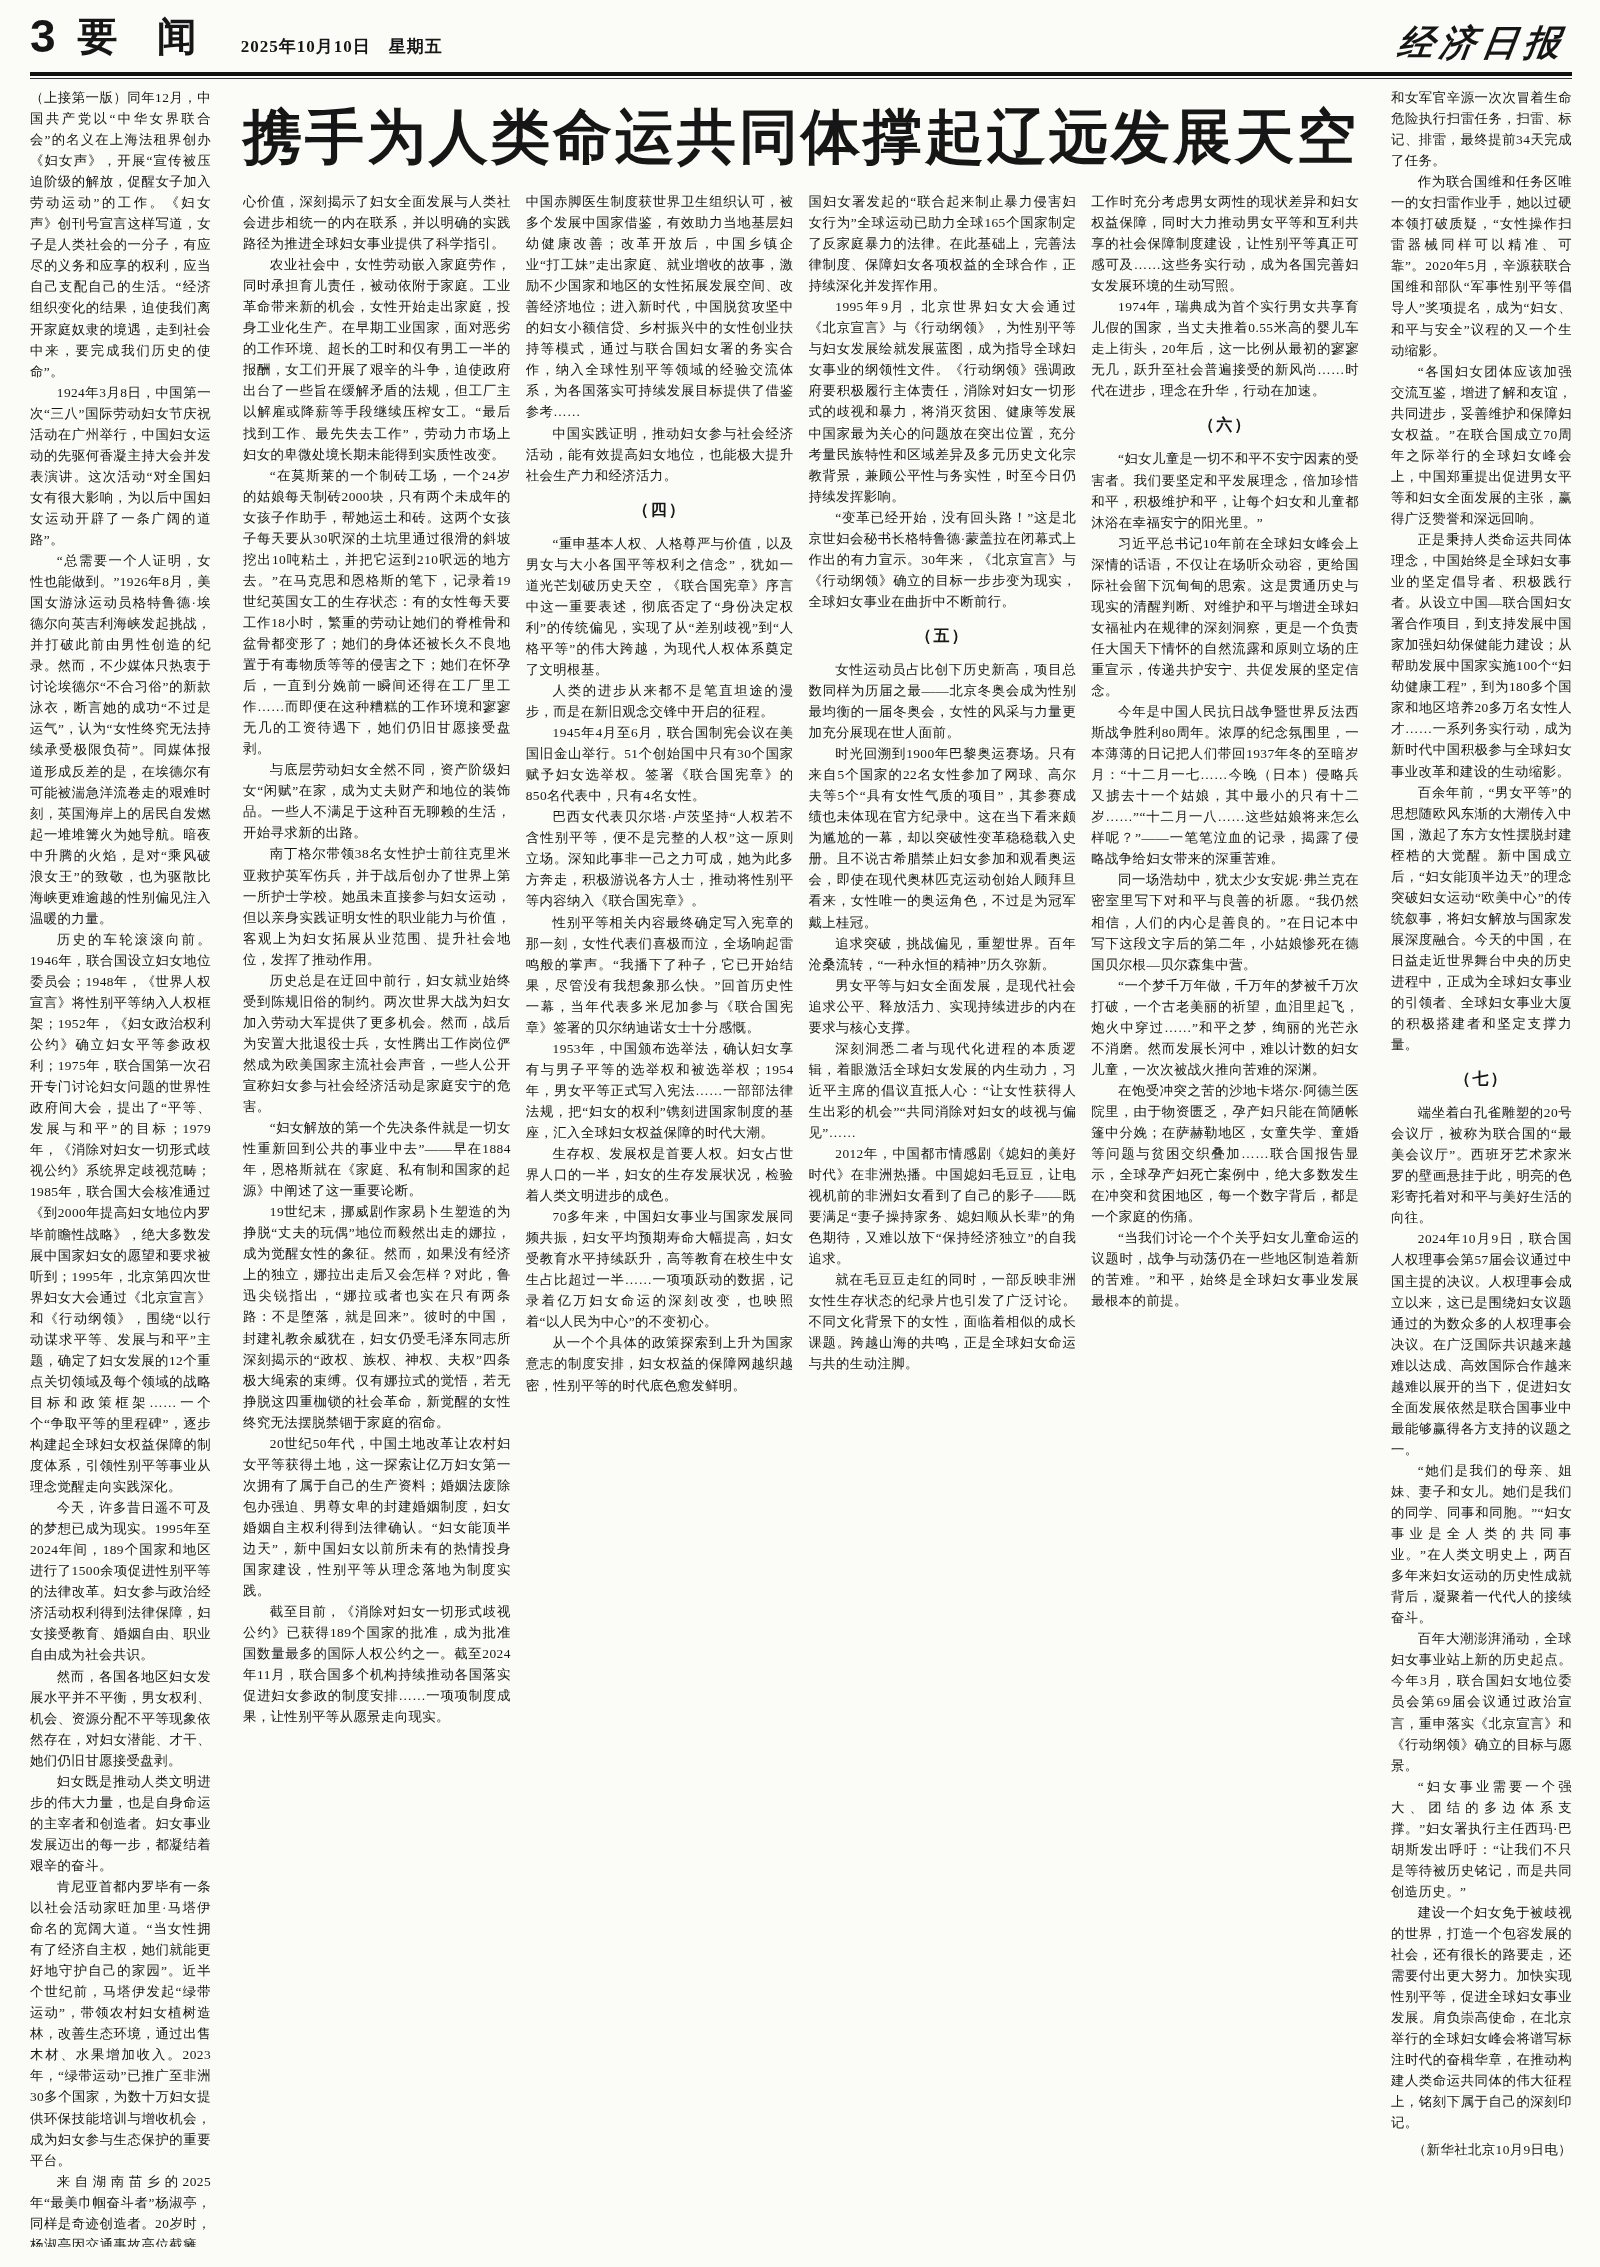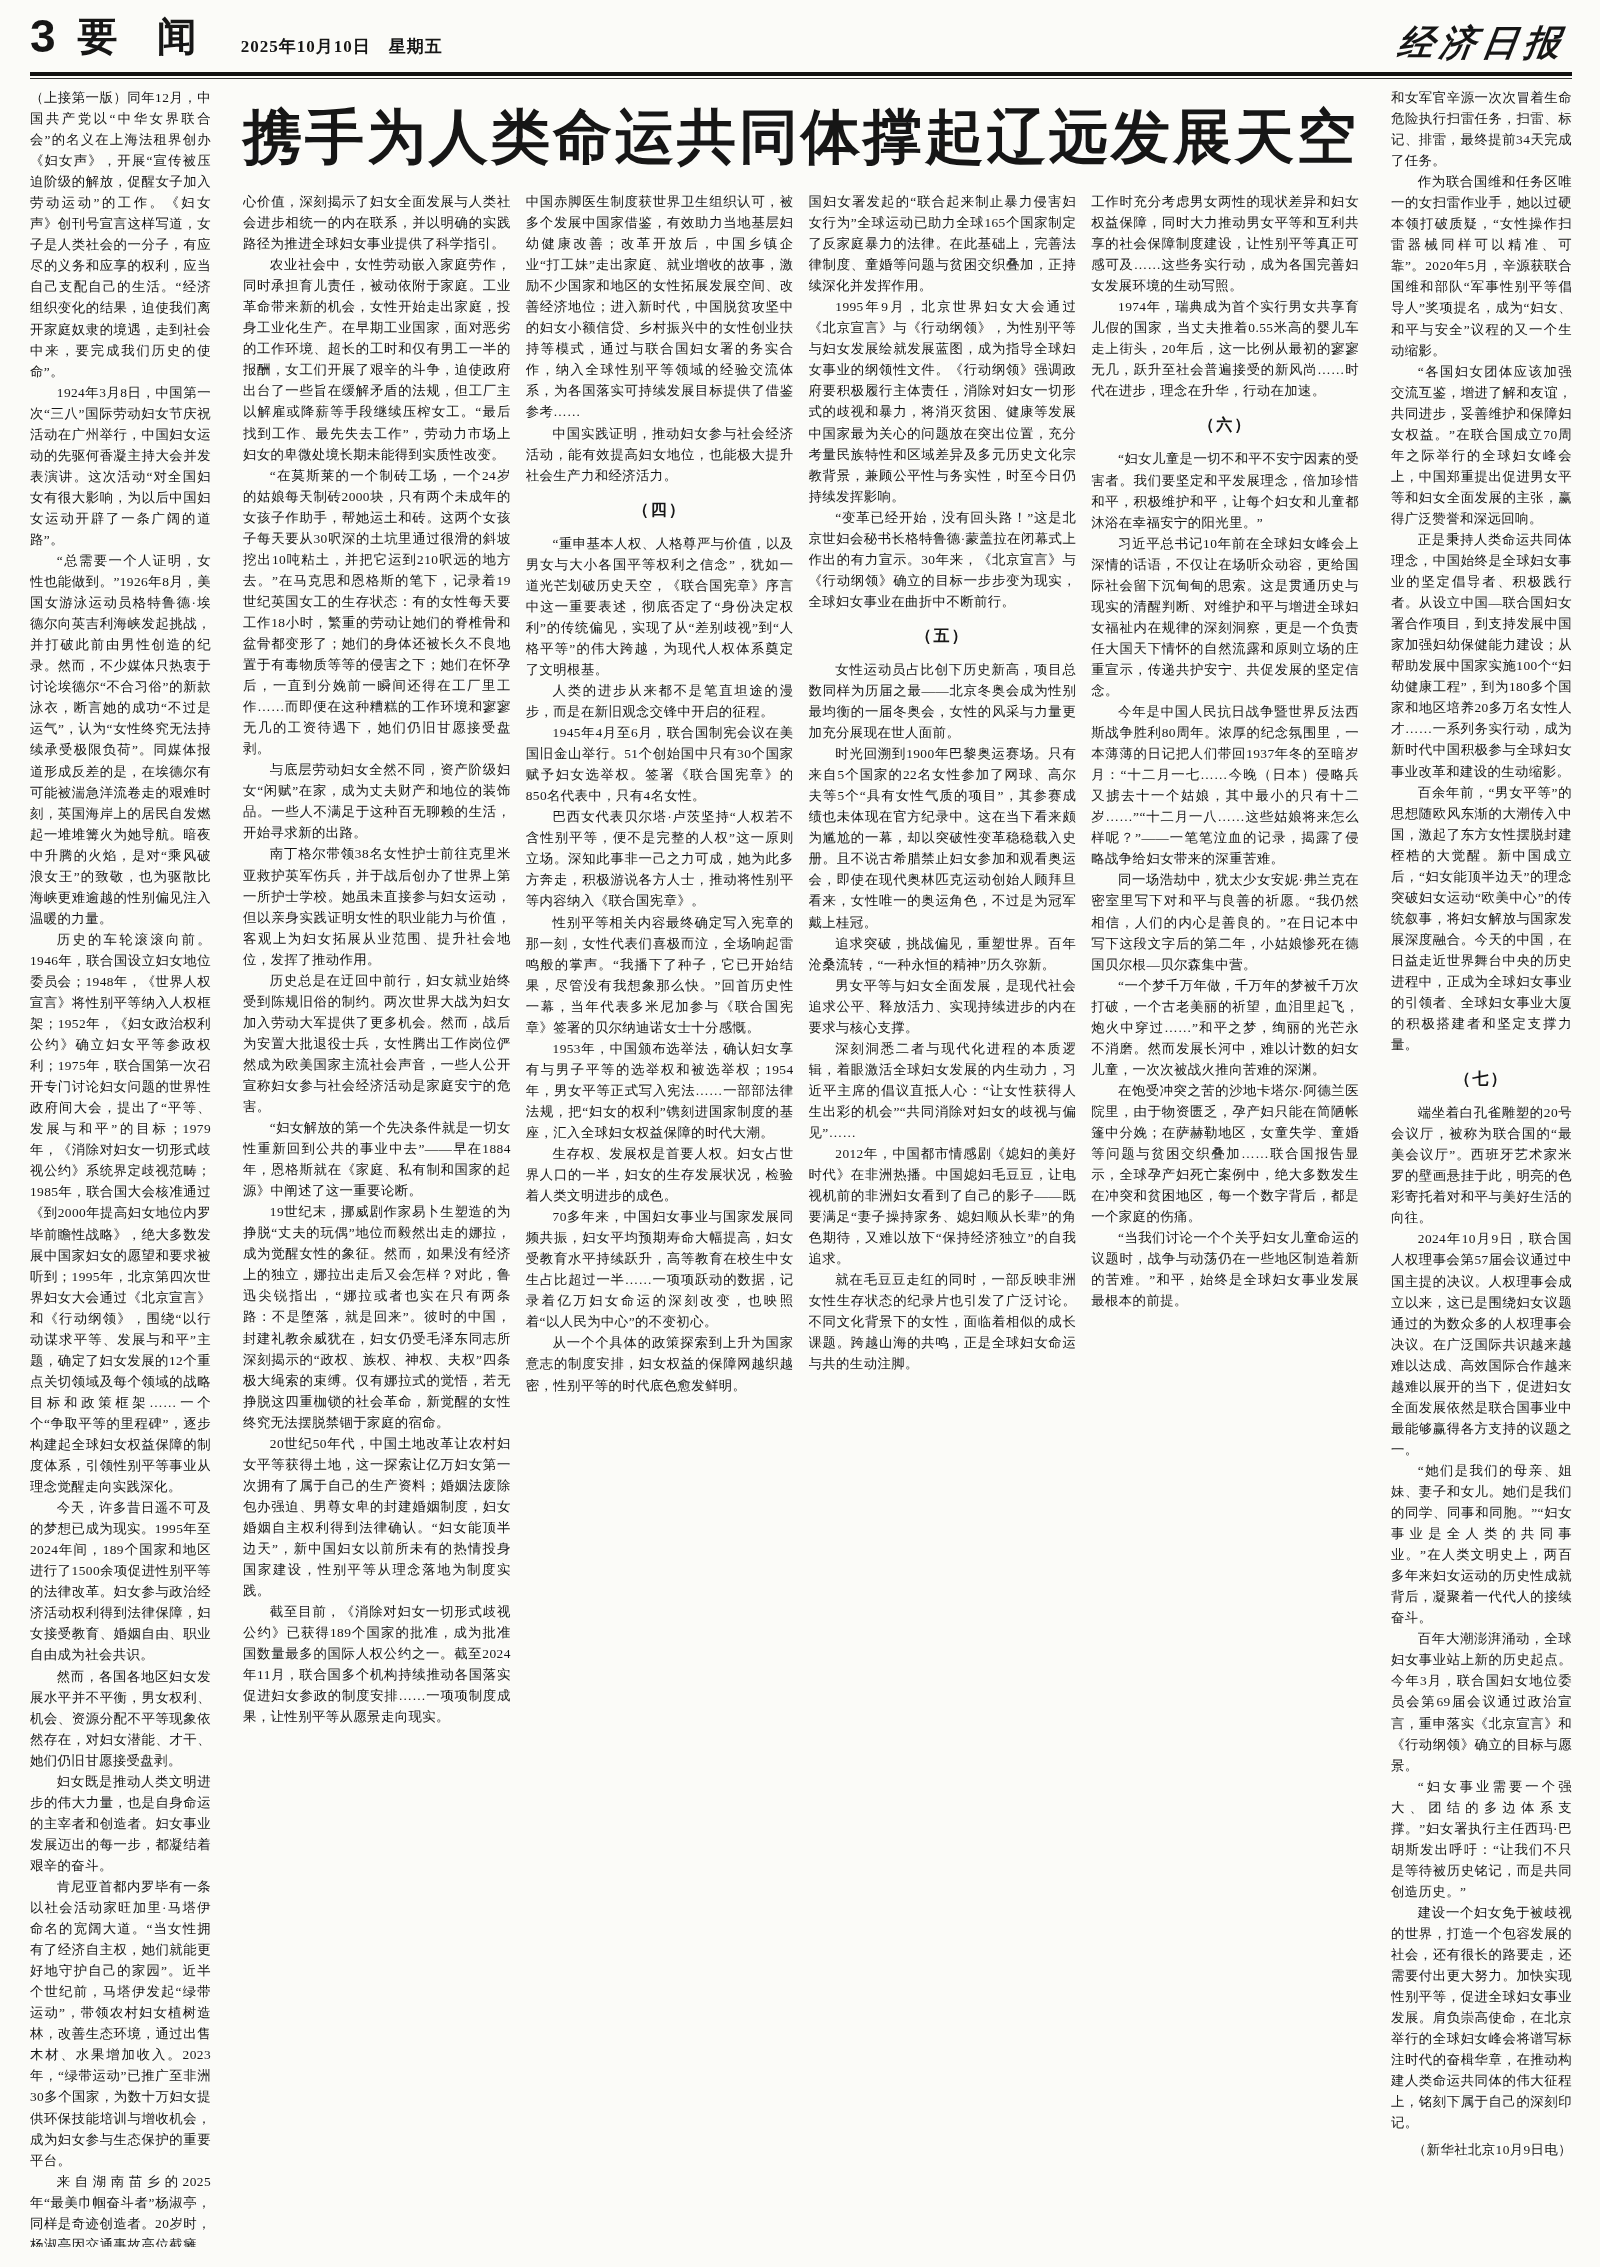--- a/index.html
+++ b/index.html
@@ -103,21 +103,21 @@
             <p class="para">人类的进步从来都不是笔直坦途的漫步，而是在新旧观念交锋中开启的征程。</p>
             <p class="para">1945年4月至6月，联合国制宪会议在美国旧金山举行。51个创始国中只有30个国家赋予妇女选举权。签署《联合国宪章》的850名代表中，只有4名女性。</p>
             <p class="para">巴西女代表贝尔塔·卢茨坚持“人权若不含性别平等，便不是完整的人权”这一原则立场。深知此事非一己之力可成，她为此多方奔走，积极游说各方人士，推动将性别平等内容纳入《联合国宪章》。</p>
             <p class="para">性别平等相关内容最终确定写入宪章的那一刻，女性代表们喜极而泣，全场响起雷鸣般的掌声。“我播下了种子，它已开始结果，尽管没有我想象那么快。”回首历史性一幕，当年代表多米尼加参与《联合国宪章》签署的贝尔纳迪诺女士十分感慨。</p>
             <p class="para">1953年，中国颁布选举法，确认妇女享有与男子平等的选举权和被选举权；1954年，男女平等正式写入宪法……一部部法律法规，把“妇女的权利”镌刻进国家制度的基座，汇入全球妇女权益保障的时代大潮。</p>
             <p class="para">生存权、发展权是首要人权。妇女占世界人口的一半，妇女的生存发展状况，检验着人类文明进步的成色。</p>
             <p class="para">70多年来，中国妇女事业与国家发展同频共振，妇女平均预期寿命大幅提高，妇女受教育水平持续跃升，高等教育在校生中女生占比超过一半……一项项跃动的数据，记录着亿万妇女命运的深刻改变，也映照着“以人民为中心”的不变初心。</p>
             <p class="para">从一个个具体的政策探索到上升为国家意志的制度安排，妇女权益的保障网越织越密，性别平等的时代底色愈发鲜明。</p>
           </div>
         <div class="col">
-            <p class="para noindent">国妇女署发起的“联合起来制止暴力侵害妇女行为”全球运动已助力全球165个国家制定了反家庭暴力的法律。在此基础上，完善法律制度、童婚等问题与贫困交织叠加，正持续深化并发挥作用。</p>
+            <p class="para noindent">国妇女署发起的“联合起来制止暴力侵害妇女行为”全球运动已助力全球165个国家制定了反家庭暴力的法律。在此基础上，完善法律制度、保障妇女各项权益的全球合作，正持续深化并发挥作用。</p>
             <p class="para">1995年9月，北京世界妇女大会通过《北京宣言》与《行动纲领》，为性别平等与妇女发展绘就发展蓝图，成为指导全球妇女事业的纲领性文件。《行动纲领》强调政府要积极履行主体责任，消除对妇女一切形式的歧视和暴力，将消灭贫困、健康等发展中国家最为关心的问题放在突出位置，充分考量民族特性和区域差异及多元历史文化宗教背景，兼顾公平性与务实性，时至今日仍持续发挥影响。</p>
             <p class="para">“变革已经开始，没有回头路！”这是北京世妇会秘书长格特鲁德·蒙盖拉在闭幕式上作出的有力宣示。30年来，《北京宣言》与《行动纲领》确立的目标一步步变为现实，全球妇女事业在曲折中不断前行。</p>
             <div class="sec">（五）</div>
             <p class="para">女性运动员占比创下历史新高，项目总数同样为历届之最——北京冬奥会成为性别最均衡的一届冬奥会，女性的风采与力量更加充分展现在世人面前。</p>
             <p class="para">时光回溯到1900年巴黎奥运赛场。只有来自5个国家的22名女性参加了网球、高尔夫等5个“具有女性气质的项目”，其参赛成绩也未体现在官方纪录中。这在当下看来颇为尴尬的一幕，却以突破性变革稳稳载入史册。且不说古希腊禁止妇女参加和观看奥运会，即使在现代奥林匹克运动创始人顾拜旦看来，女性唯一的奥运角色，不过是为冠军戴上桂冠。</p>
             <p class="para">追求突破，挑战偏见，重塑世界。百年沧桑流转，“一种永恒的精神”历久弥新。</p>
             <p class="para">男女平等与妇女全面发展，是现代社会追求公平、释放活力、实现持续进步的内在要求与核心支撑。</p>
             <p class="para">深刻洞悉二者与现代化进程的本质逻辑，着眼激活全球妇女发展的内生动力，习近平主席的倡议直抵人心：“让女性获得人生出彩的机会”“共同消除对妇女的歧视与偏见”……</p>
             <p class="para">2012年，中国都市情感剧《媳妇的美好时代》在非洲热播。中国媳妇毛豆豆，让电视机前的非洲妇女看到了自己的影子——既要满足“妻子操持家务、媳妇顺从长辈”的角色期待，又难以放下“保持经济独立”的自我追求。</p>
             <p class="para">就在毛豆豆走红的同时，一部反映非洲女性生存状态的纪录片也引发了广泛讨论。不同文化背景下的女性，面临着相似的成长课题。跨越山海的共鸣，正是全球妇女命运与共的生动注脚。</p>

